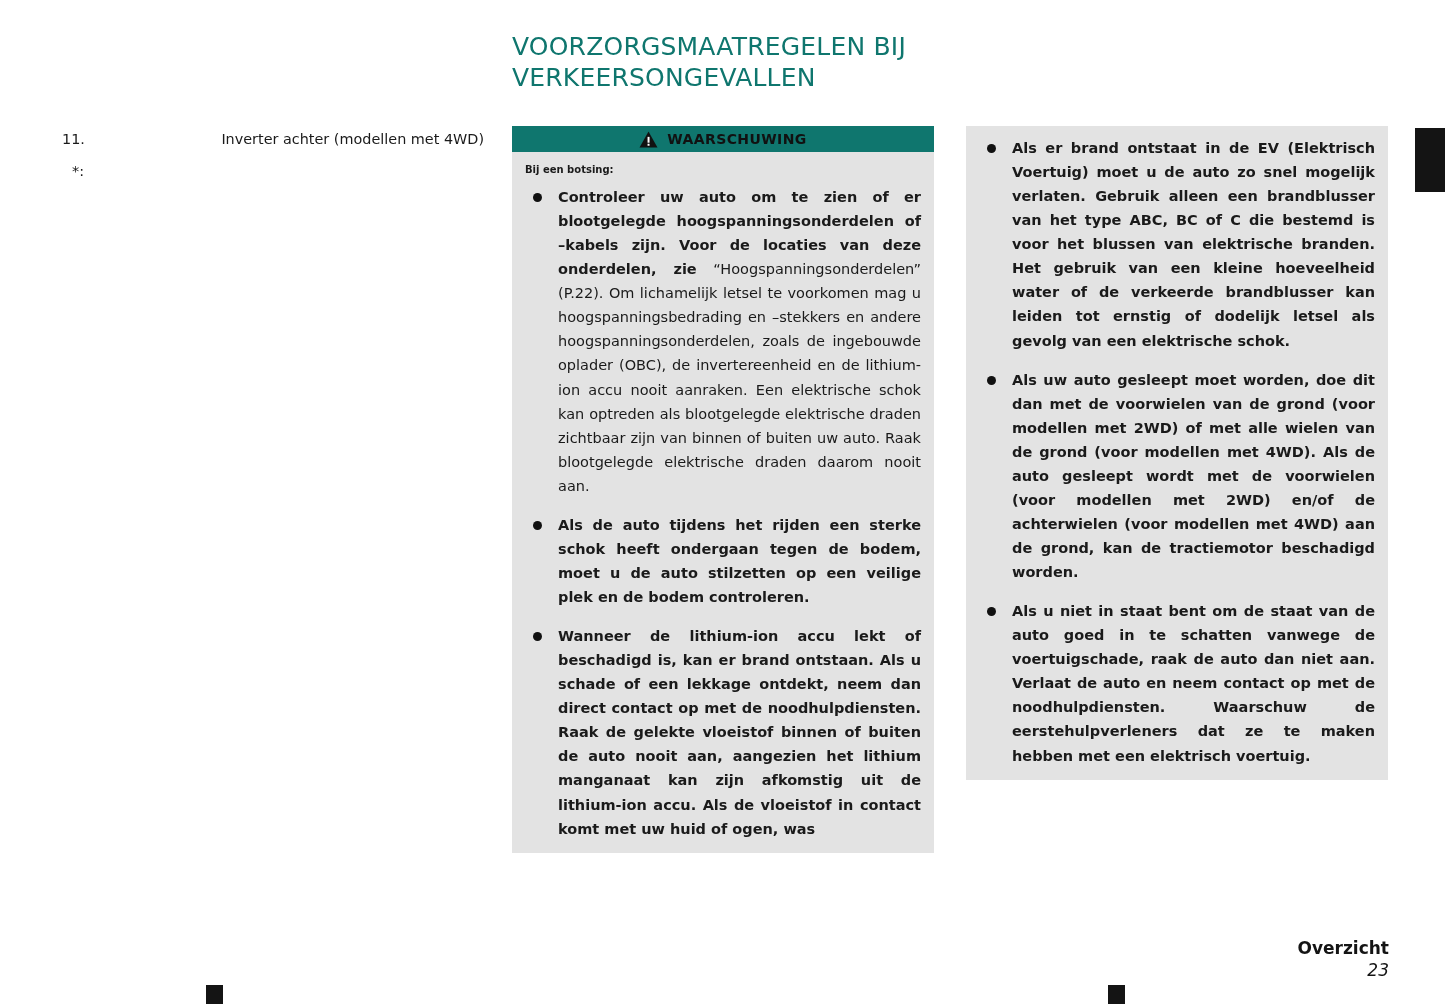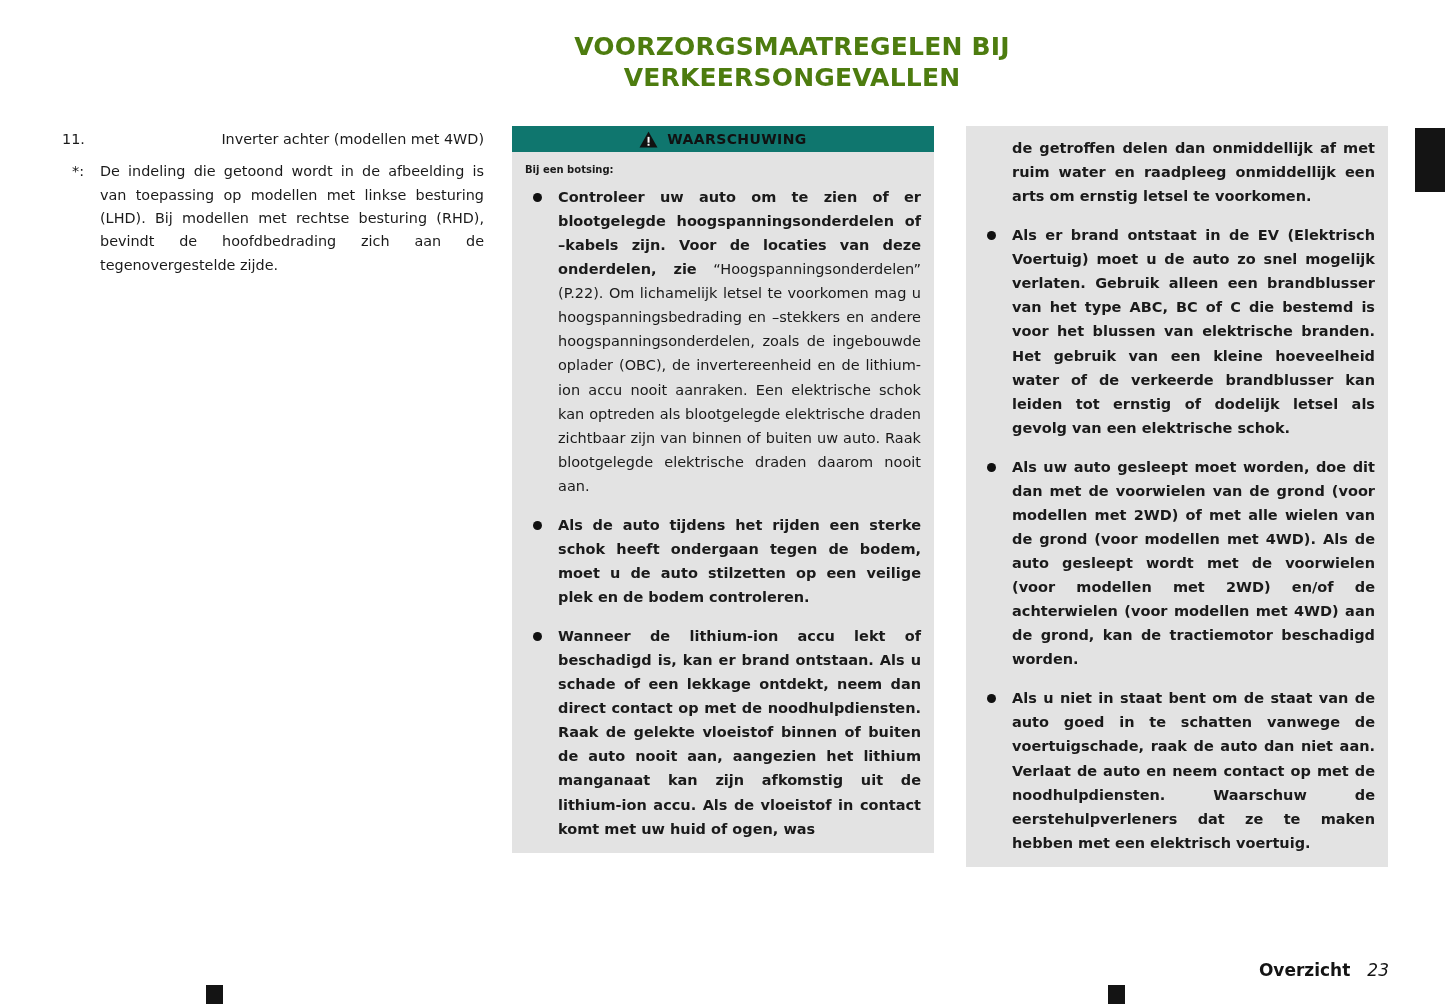--- a/index.html
+++ b/index.html
@@ -17,25 +17,24 @@
     overflow: hidden;
   }
 
   
   .page-title {
     position: absolute;
     left: 512px;
     top: 32px;
     width: 560px;
     font-size: 25px;
-    font-weight: 700;
+    font-weight: 400;
     line-height: 1.22;
     letter-spacing: 0.2px;
-    color: #4d7c0f;
-    text-align: center;
+    color: #0f766e;
   }
 
   
   .col-left {
     position: absolute;
     left: 56px;
     top: 128px;
     width: 428px;
   }
   .col-mid {
@@ -155,22 +154,23 @@
     background: #141414;
   }
 
   
   .footer {
     position: absolute;
     right: 56px;
     bottom: 24px;
     display: flex;
     align-items: flex-end;
-    gap: 17px;
+    gap: 2px;
     font-size: 17px;
+    flex-direction: column;
   }
   .footer .sect { font-weight: 700; color: #141414; }
   .footer .pg { font-weight: 400; color: #141414; font-style: italic; }
 
   
   .crop {
     position: absolute;
     width: 17px;
     height: 19px;
     background: #141414;
@@ -186,21 +186,20 @@
 <div class="col-left">
 
   <div class="num-item">
     <div class="num">11.</div>
     <div class="body nowrapjust">Inverter achter (modellen met 4WD)</div>
   </div>
 
 
   <div class="num-item">
     <div class="num star">*:</div>
-    <div class="body">De indeling die getoond wordt in de afbeelding is van toepassing op modellen met linkse besturing (LHD). Bij modellen met rechtse besturing (RHD), bevindt de hoofdbedrading zich aan de tegenovergestelde zijde.</div>
   </div>
 
 </div>
 
 <div class="col-mid">
   <div class="warn-box">
 
     <div class="warn-head">
       <span class="tri">
         <svg width="19" height="17" viewBox="0 0 20 18" aria-hidden="true">
@@ -233,21 +232,20 @@
       </ul>
     </div>
 
   </div>
 </div>
 
 <div class="col-right">
   <div class="warn-box">
     <div class="warn-body">
 
-      <div class="cont-para">de getroffen delen dan onmiddellijk af met ruim water en raadpleeg onmiddellijk een arts om ernstig letsel te voorkomen.</div>
 
       <ul class="blist">
 
         <li>
           <span class="dot"></span><span>Als er brand ontstaat in de EV (Elektrisch Voertuig) moet u de auto zo snel mogelijk verlaten. Gebruik alleen een brandblusser van het type ABC, BC of C die bestemd is voor het blussen van elektrische branden. Het gebruik van een kleine hoeveelheid water of de verkeerde brandblusser kan leiden tot ernstig of dodelijk letsel als gevolg van een elektrische schok.</span>
         </li>
 
         <li>
           <span class="dot"></span><span>Als uw auto gesleept moet worden, doe dit dan met de voorwielen van de grond (voor modellen met 2WD) of met alle wielen van de grond (voor modellen met 4WD). Als de auto gesleept wordt met de voorwielen (voor modellen met 2WD) en/of de achterwielen (voor modellen met 4WD) aan de grond, kan de tractiemotor beschadigd worden.</span>
         </li>

